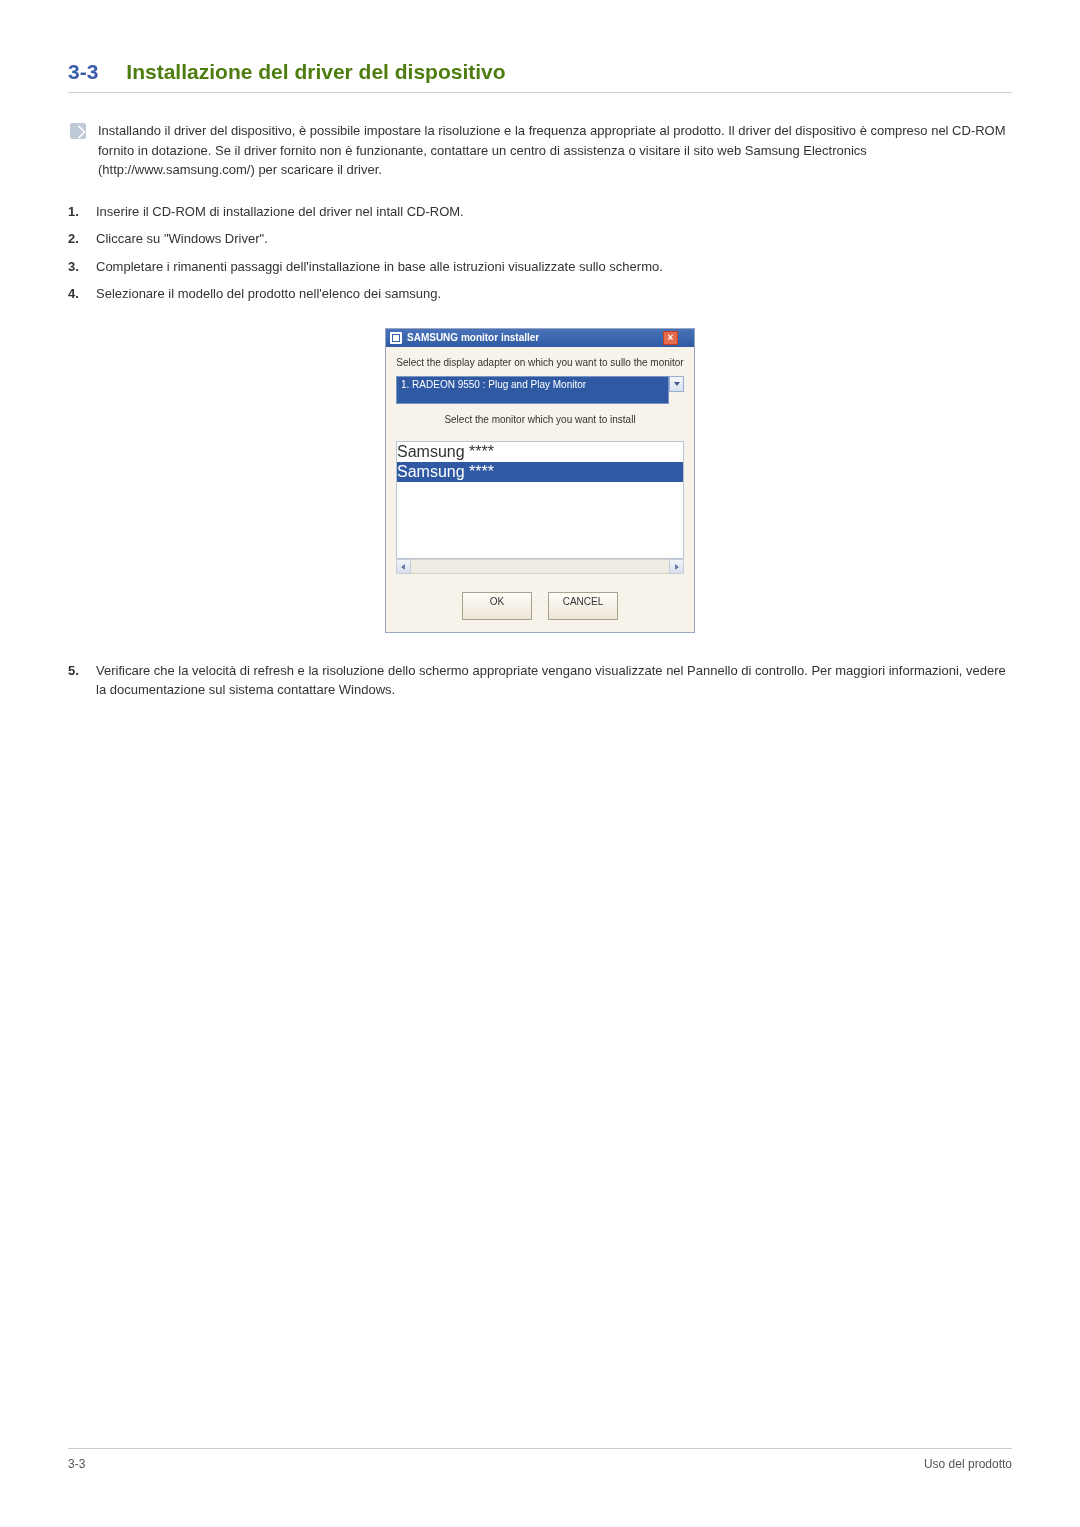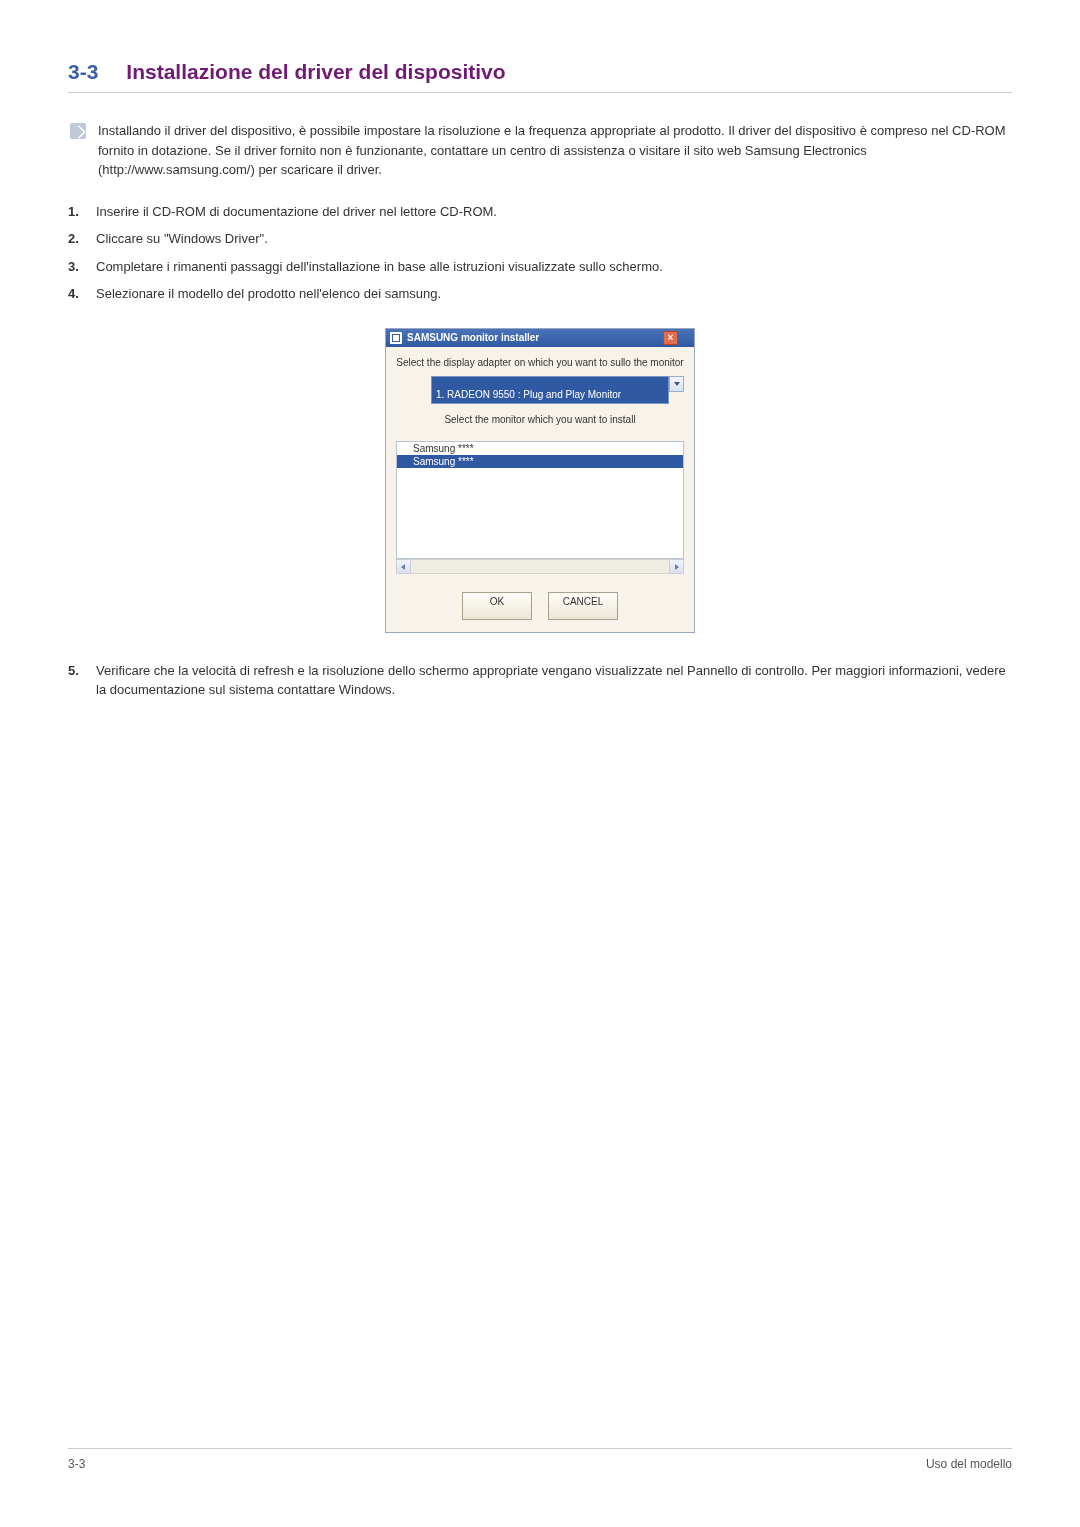--- a/index.html
+++ b/index.html
@@ -20,21 +20,21 @@
       padding-bottom: 8px;
       border-bottom: 1px solid #ccc;
       margin-bottom: 28px;
     }
     .heading-num {
       color: #3b5ea8;
       font-size: 21px;
       font-weight: bold;
     }
     .heading-title {
-      color: #701a75;
+      color: #4d7c0f;
       font-size: 21px;
       font-weight: bold;
     }
     .note-block {
       display: flex;
       gap: 12px;
       margin-bottom: 22px;
       padding-left: 2px;
       justify-content: space-between;
     }
@@ -128,24 +128,23 @@
     }
     .adapter-row {
       display: flex;
       margin: 0 10px;
     }
     .adapter-select {
       flex: 1;
       background: #2f5aa3;
       color: #fff;
       border: 1px solid #7a95c4;
-      padding: 12px 4px;
+      padding: 2px 4px;
       height: 28px;
       line-height: 12px;
-      margin-left: 35px;
     }
     .dd-btn {
       width: 15px; height: 16px;
       background: linear-gradient(#f4f6fb,#d9e1ef);
       border: 1px solid #9aaed1;
       position: relative;
     }
     .dd-btn::after{
       content:"";
       position:absolute;
@@ -156,22 +155,22 @@
     }
     .monitor-list {
       margin: 8px 10px 0;
       border: 1px solid #b9c3d6;
       background: #fff;
       height: 118px;
       overflow: hidden;
       position: relative;
     }
     .monitor-list .mrow {
-      padding: 1px 16px;
-      font-size: 10px;
+      padding: 1px 0;
+      font-size: 16px;
       white-space: nowrap;
     }
     .monitor-list .mrow.sel {
       background: #2f5aa3;
       color: #fff;
     }
     .hscroll {
       display: flex;
       margin: 0 10px 10px;
       height: 15px;
@@ -231,21 +230,21 @@
   <span class="heading-num">3-3</span>
   <span class="heading-title">Installazione del driver del dispositivo</span>
 </div>
 
 <div class="note-block">
   <span class="note-icon"></span>
   <span class="note-text">Installando il driver del dispositivo, è possibile impostare la risoluzione e la frequenza appropriate al prodotto. Il driver del dispositivo è compreso nel CD-ROM fornito in dotazione. Se il driver fornito non è funzionante, contattare un centro di assistenza o visitare il sito web Samsung Electronics (http://www.samsung.com/) per scaricare il driver.</span>
 </div>
 
 <ol class="steps">
-  <li>Inserire il CD-ROM di documentazione del driver nel lettore CD-ROM.</li>
+  <li>Inserire il CD-ROM di installazione del driver nel intall CD-ROM.</li>
   <li>Cliccare su "Windows Driver".</li>
   <li>Completare i rimanenti passaggi dell'installazione in base alle istruzioni visualizzate sullo schermo.</li>
   <li>Selezionare il modello del prodotto nell'elenco dei samsung.</li>
 </ol>
 
 <div class="installer-wrap">
   <div class="installer">
     <div class="titlebar">
       <span class="ti"></span>
       <span>SAMSUNG monitor installer</span>
@@ -273,14 +272,14 @@
     </div>
   </div>
 </div>
 
 <ol class="steps" start="5" style="counter-reset: step 4;">
   <li>Verificare che la velocità di refresh e la risoluzione dello schermo appropriate vengano visualizzate nel Pannello di controllo. Per maggiori informazioni, vedere la documentazione sul sistema contattare Windows.</li>
 </ol>
 
 <div class="footer">
   <span>3-3</span>
-  <span>Uso del modello</span>
+  <span>Uso del prodotto</span>
 </div>
 
 </body></html>

